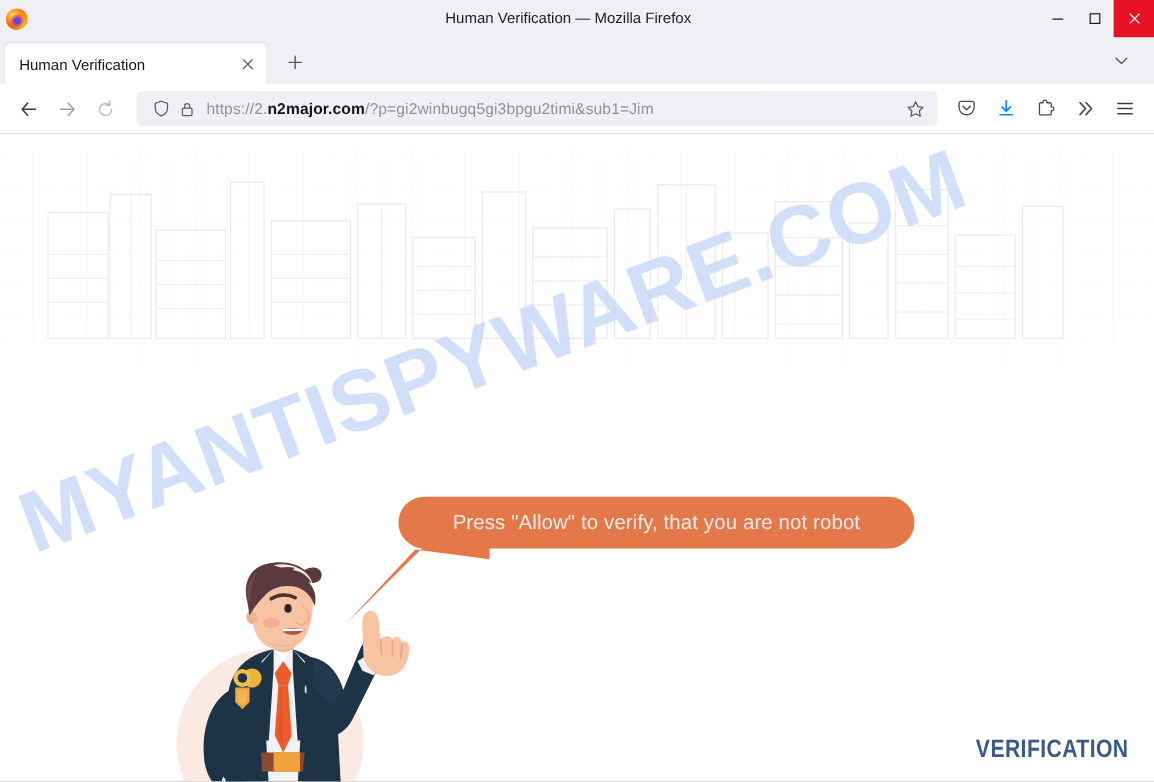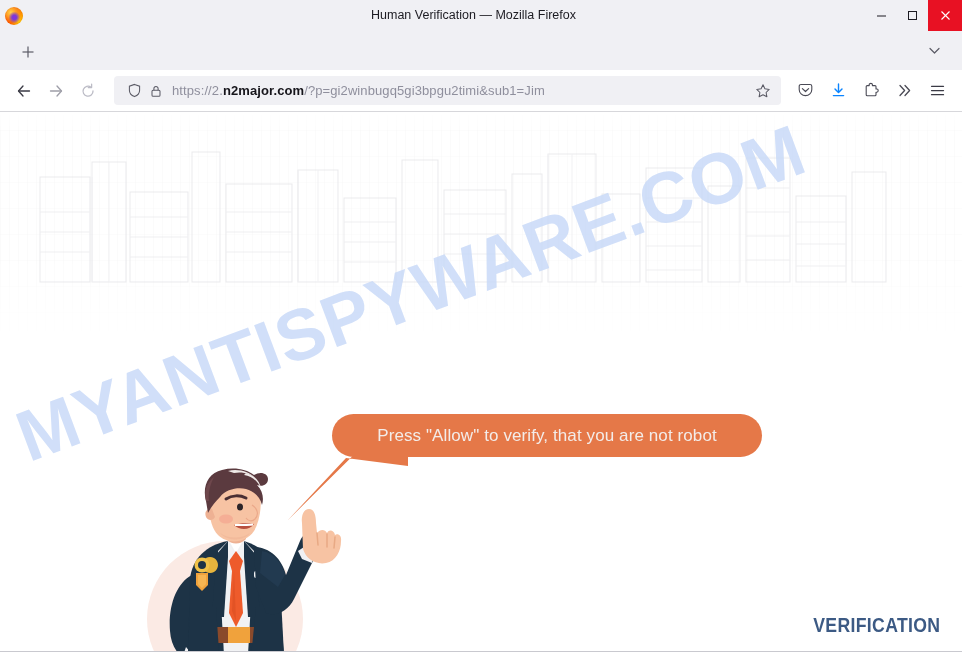--- a/index.html
+++ b/index.html
@@ -315,20 +315,29 @@
       <div class="win-btn" id="btn-close">
         <svg width="11" height="11" viewBox="0 0 11 11">
             <line x1="1.5" y1="1.5" x2="9.5" y2="9.5" stroke="#ffffff" stroke-width="1.1"></line>
             <line x1="9.5" y1="1.5" x2="1.5" y2="9.5" stroke="#ffffff" stroke-width="1.1"></line>
           </svg>
       </div>
     </div>
   </div>
 
   <div id="tab-strip">
+    <div id="tab-active">
+      <span id="tab-label">Human Verification</span>
+      <span id="tab-close">
+        <svg width="11" height="11" viewBox="0 0 11 11">
+            <line x1="1.5" y1="1.5" x2="9.5" y2="9.5" stroke="#5b5b66" stroke-width="1.1"></line>
+            <line x1="9.5" y1="1.5" x2="1.5" y2="9.5" stroke="#5b5b66" stroke-width="1.1"></line>
+          </svg>
+      </span>
+    </div>
     <div id="new-tab-btn">
       <svg width="14" height="14" viewBox="0 0 14 14">
           <line x1="7" y1="1.5" x2="7" y2="12.5" stroke="#5b5b66" stroke-width="1.2"></line>
           <line x1="1.5" y1="7" x2="12.5" y2="7" stroke="#5b5b66" stroke-width="1.2"></line>
         </svg>
     </div>
     <div id="tab-list-chevron">
       <svg width="13" height="13" viewBox="0 0 13 13">
           <polyline points="2,4.5 6.5,9 11,4.5" fill="none" stroke="#5b5b66" stroke-width="1.2" stroke-linecap="round" stroke-linejoin="round"></polyline>
         </svg>

